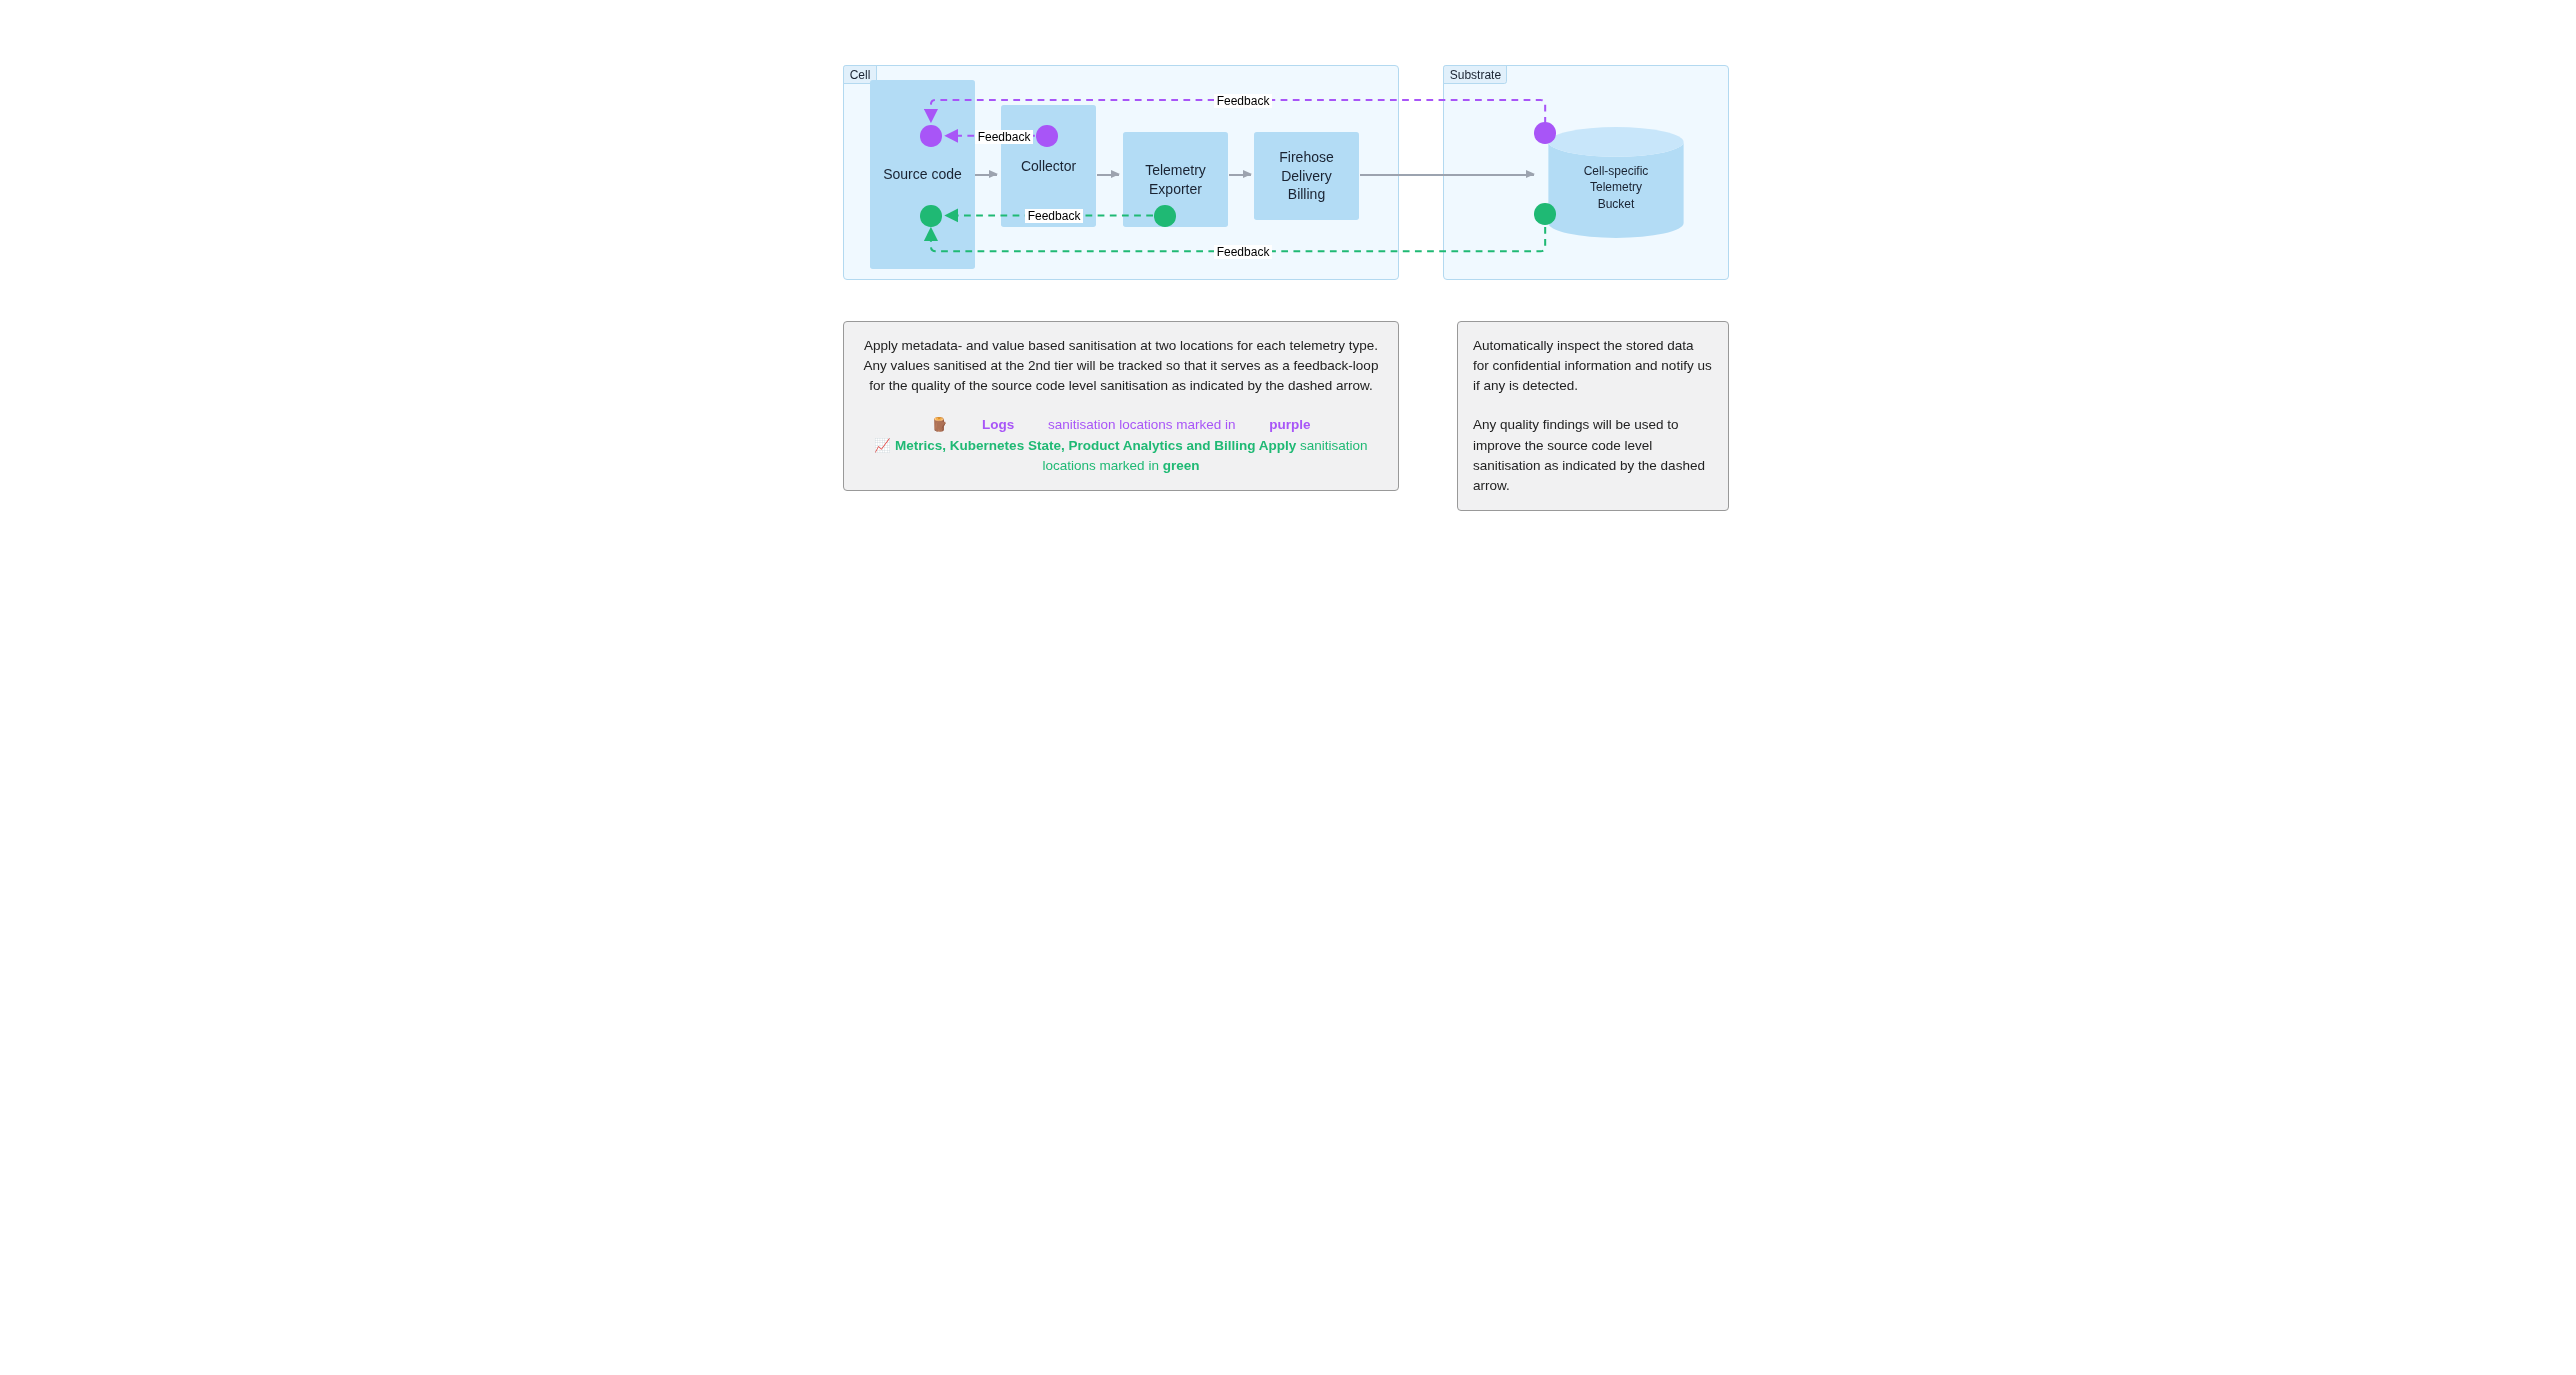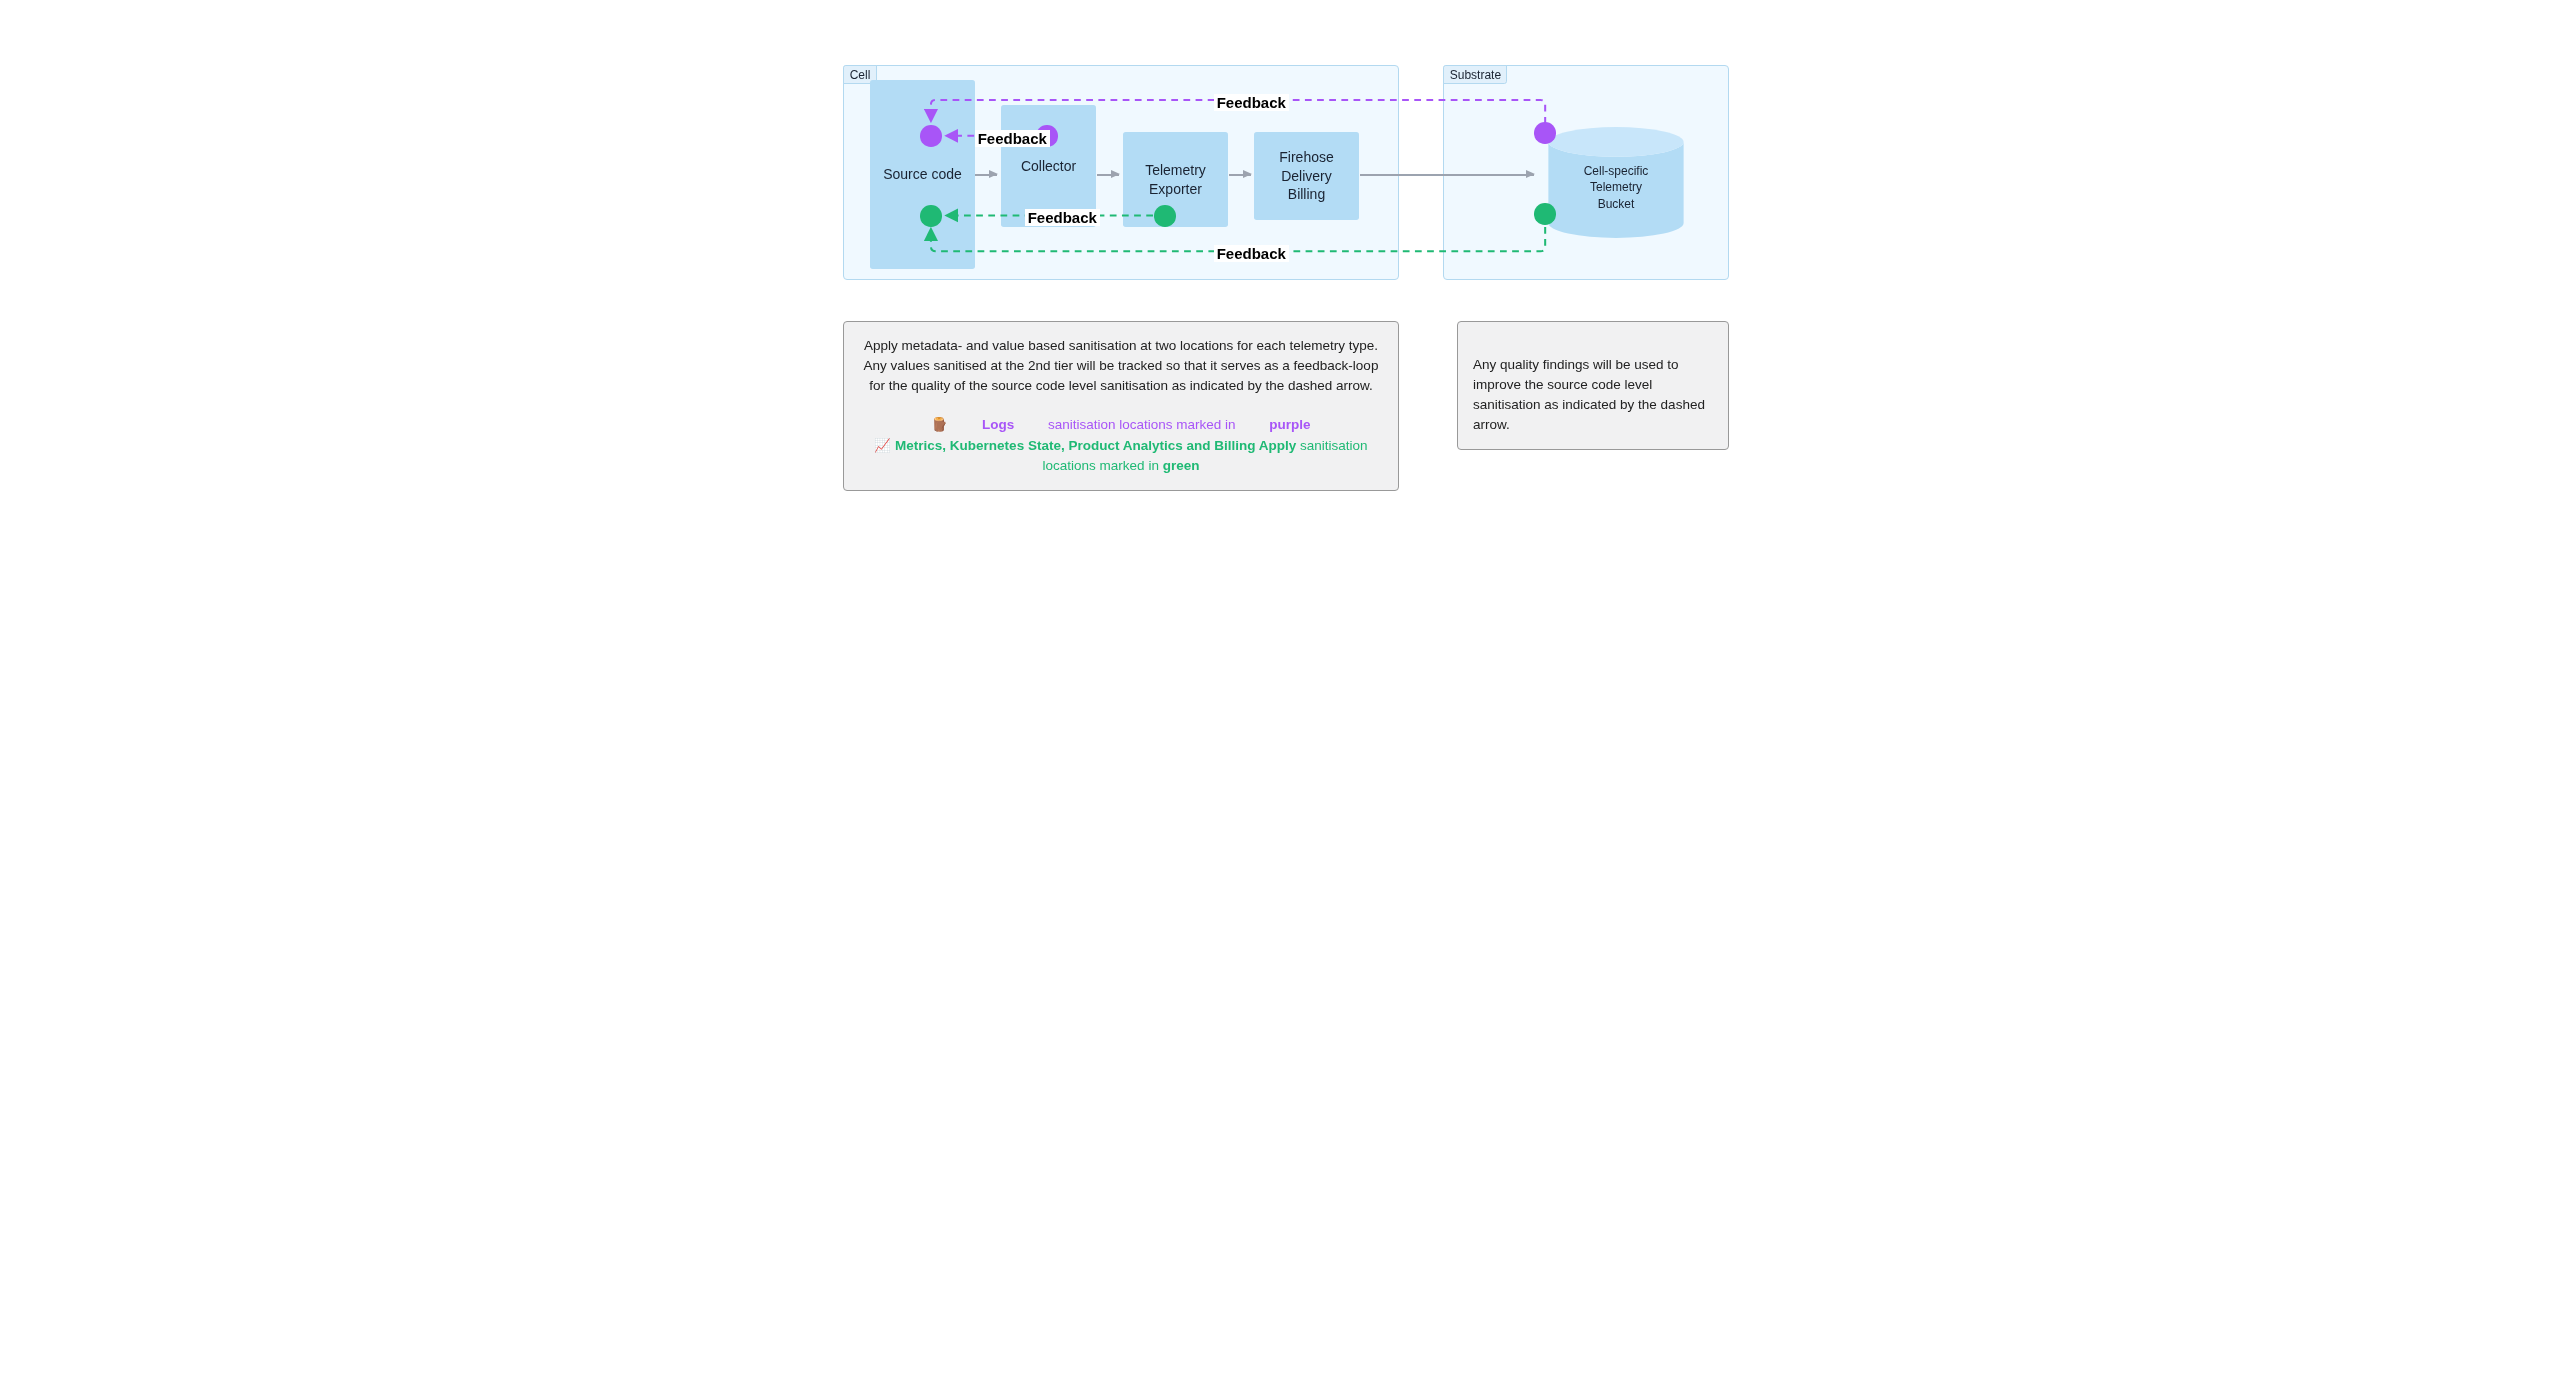--- a/index.html
+++ b/index.html
@@ -110,22 +110,22 @@
     left: 0;
     top: 0;
     width: 100%;
     height: 100%;
     pointer-events: none;
   }
 
   
   .fblabel {
     position: absolute;
-    font-size: 15px;
-    font-weight: 700;
+    font-size: 12px;
+    font-weight: 400;
     color: #000;
     background: #fff;
     padding: 0 2.7px;
   }
 
   
   .info {
     position: absolute;
     background: var(--info-bg);
     border: 0.7px solid var(--info-border);
@@ -229,18 +229,19 @@
       <span>🪵</span>
       <span class="purple-text bold">Logs</span><span class="purple-text"> sanitisation locations marked in </span><span class="purple-text bold">purple</span>
     </div>
     <div>
       <span>📈</span>
       <span class="green-text bold">Metrics, Kubernetes State, Product Analytics and Billing Apply</span><span class="green-text"> sanitisation locations marked in </span><span class="green-text bold">green</span>
     </div>
   </div>
 
   <div class="info" style="left:682px; top:321px; width:240px;">
+    <div>Automatically inspect the stored data for confidential information and notify us if any is detected.</div>
     <div style="height:19px;"></div>
     <div>Any quality findings will be used to improve the source code level sanitisation as indicated by the dashed arrow.</div>
   </div>
 
 </div>
 
 
 </body></html>

